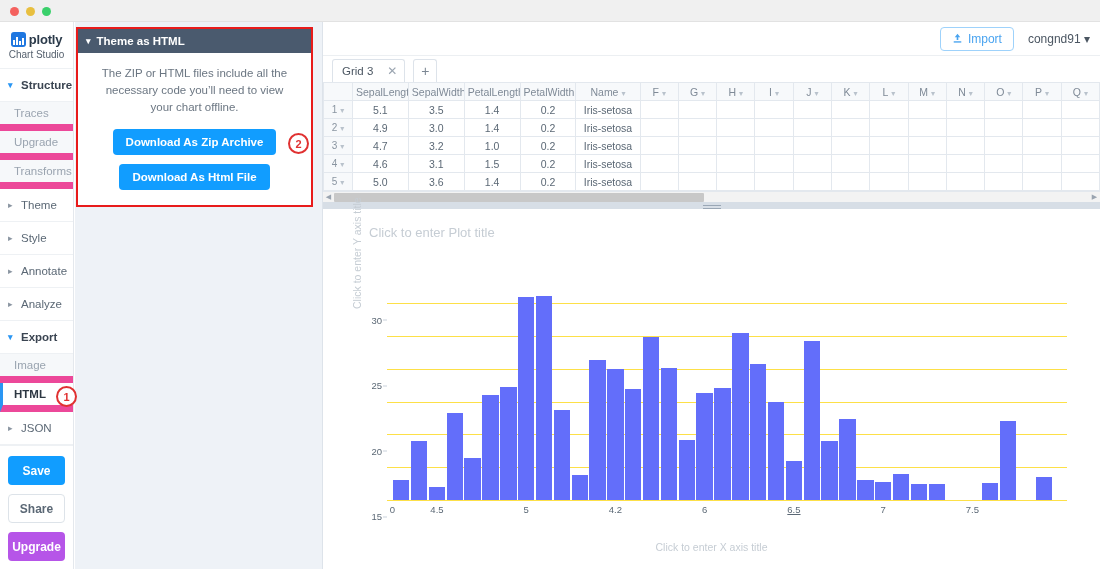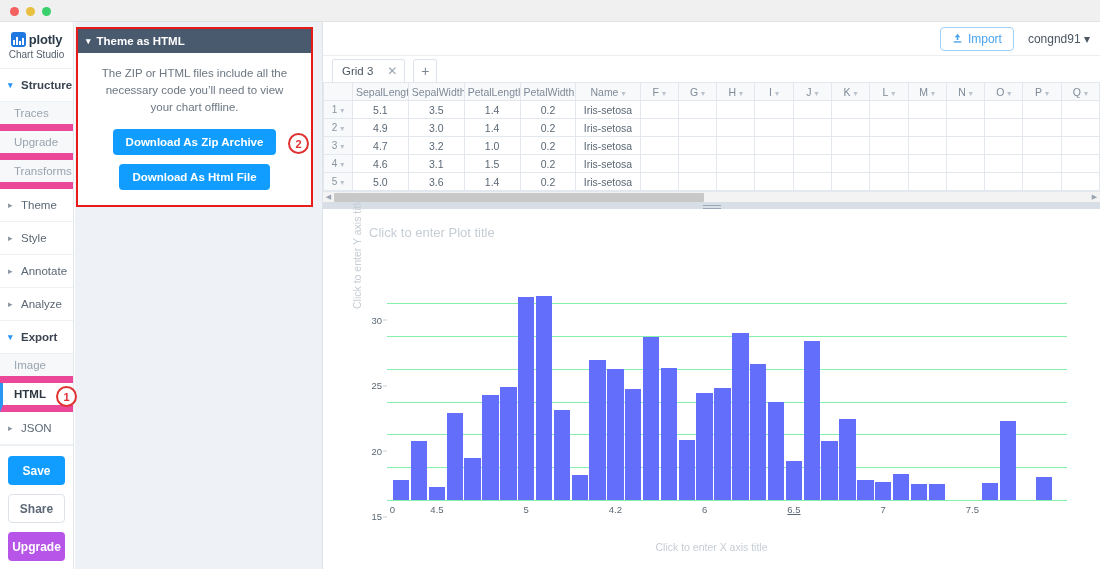--- a/index.html
+++ b/index.html
@@ -160,21 +160,21 @@
     position: absolute; left: 28px; top: 100px; font-size: 10.5px; color: #c6cdd4;
     transform: rotate(-90deg); transform-origin: left top; white-space: nowrap;
   }
   .xtitle {
     position: absolute; left: 0; right: 0; bottom: 4px; text-align: center;
     font-size: 10.5px; color: #c6cdd4;
   }
   .plot {
     position: absolute; left: 64px; top: 78px; width: 680px; height: 213px;
   }
-  .gridline { position: absolute; left: 0; width: 100%; height: 1px; background: #86efac; }
+  .gridline { position: absolute; left: 0; width: 100%; height: 1px; background: #fde047; }
   .ytick {
     position: absolute; right: 100%; margin-right: 5px; transform: translateY(-50%);
     font-size: 9.5px; color: #5b6875; white-space: nowrap;
   }
   .ytick::after {
     content: ""; position: absolute; left: 100%; top: 50%; width: 4px; height: 1px;
     background: #c9d2db; margin-left: 1px;
   }
   .bars { position: absolute; left: 0; bottom: 0; width: 100%; height: 100%; }
   .bar { position: absolute; bottom: 0; background: #636efa; }

